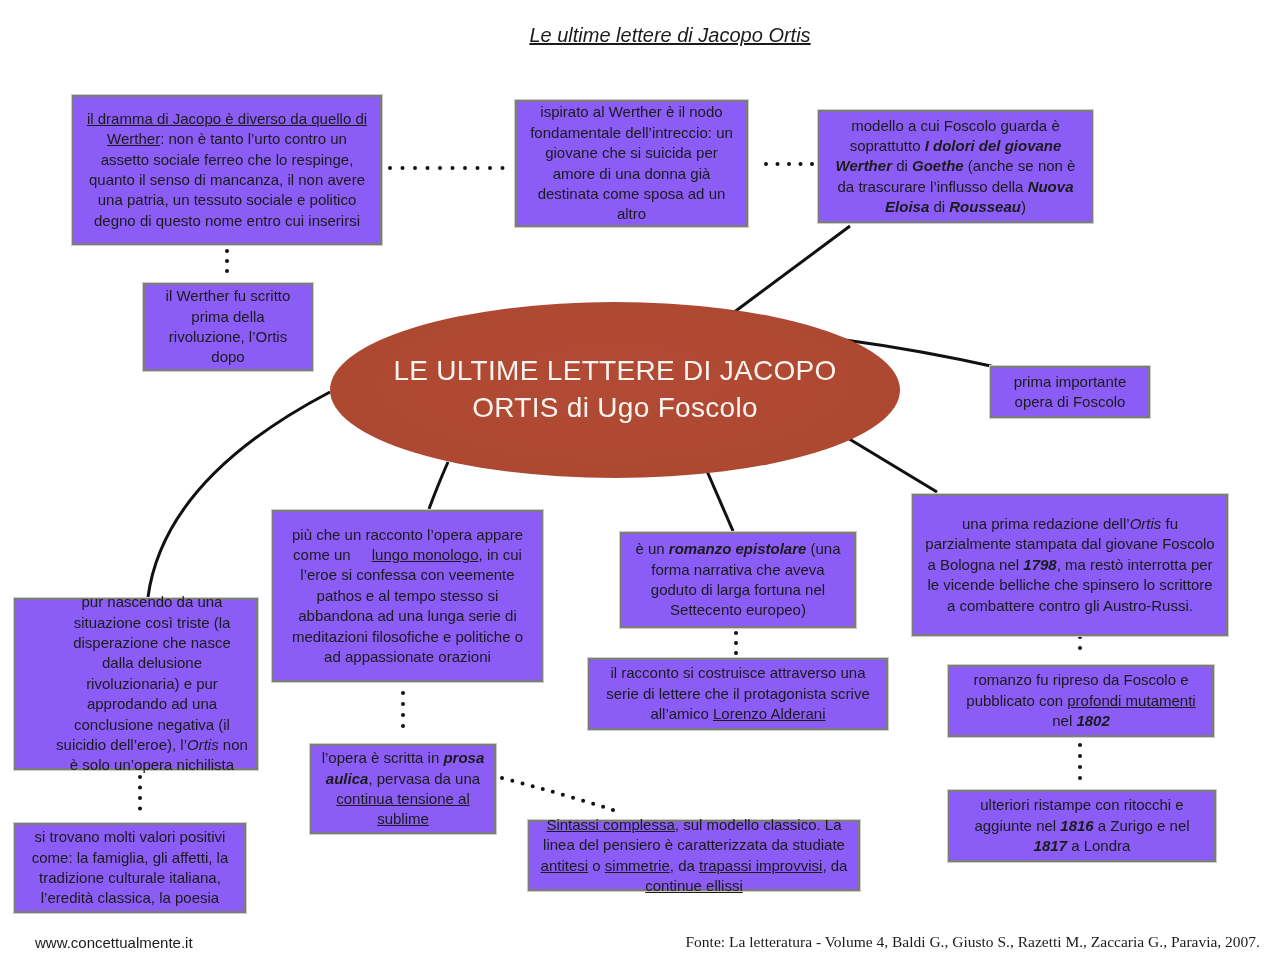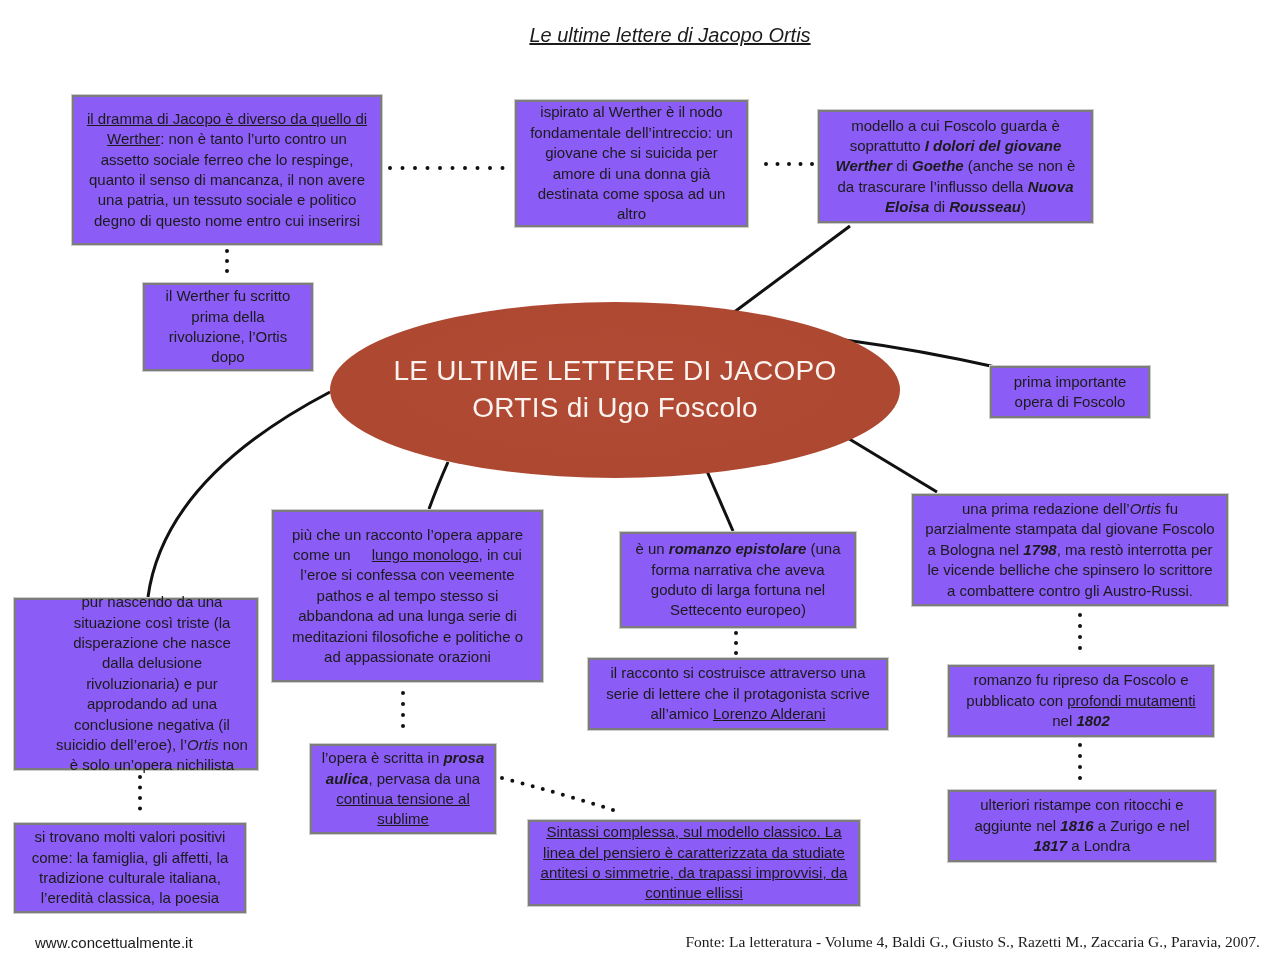--- a/index.html
+++ b/index.html
@@ -32,28 +32,28 @@
   .footer-right{
     position:absolute;right:20px;bottom:9px;font-size:15.5px;z-index:2;
     font-family:"Liberation Serif",serif;
   }
   
   #b-dramma{left:72px;top:95px;width:310px;height:150px;}
   #b-werther-scritto{left:143px;top:283px;width:170px;height:88px;}
   #b-ispirato{left:515px;top:100px;width:233px;height:127px;}
   #b-modello{left:818px;top:110px;width:275px;height:113px;}
   #b-prima-opera{left:990px;top:366px;width:160px;height:52px;}
-  #b-redazione{left:912px;top:494px;width:316px;height:112px;}
+  #b-redazione{left:912px;top:494px;width:316px;height:142px;}
   #b-ripreso{left:948px;top:665px;width:266px;height:72px;}
   #b-ristampe{left:948px;top:790px;width:268px;height:72px;}
   #b-epistolare{left:620px;top:532px;width:236px;height:96px;}
   #b-racconto{left:588px;top:658px;width:300px;height:72px;}
   #b-monologo{left:272px;top:510px;width:271px;height:172px;}
   #b-prosa{left:310px;top:728px;width:186px;height:90px;margin-top:16px;}
-  #b-sintassi{left:528px;top:820px;width:332px;height:86px;text-decoration:underline;}
+  #b-sintassi{left:528px;top:820px;width:332px;height:71px;}
   #b-pur-nascendo{left:14px;top:598px;width:244px;height:172px;padding-left:40px;}
   #b-valori{left:14px;top:823px;width:232px;height:90px;}
 </style>
 </head>
 <body>
 
 <svg id="connectors" width="1280" height="960" viewBox="0 0 1280 960">
   <g stroke="#111" fill="none">
 
     <path stroke-width="3" d="M733,313 L850,226"></path>

